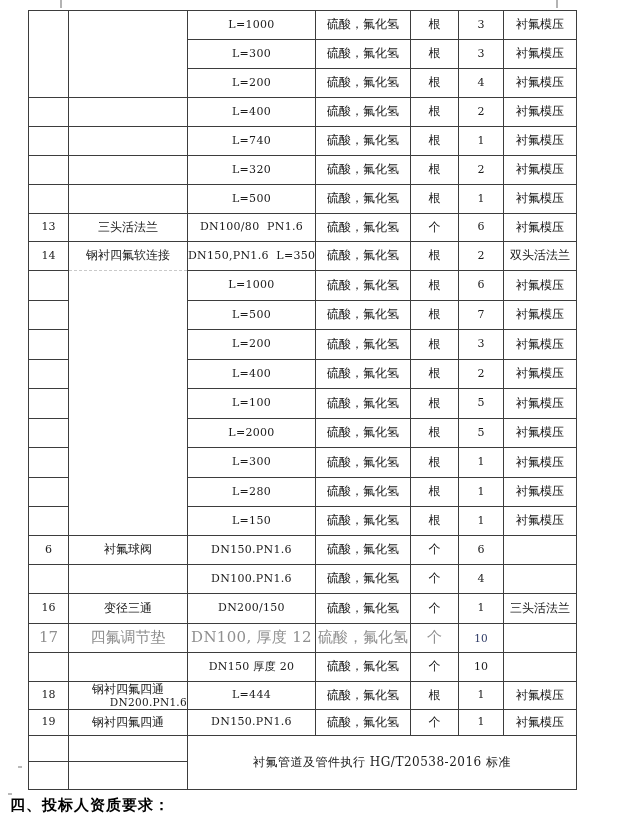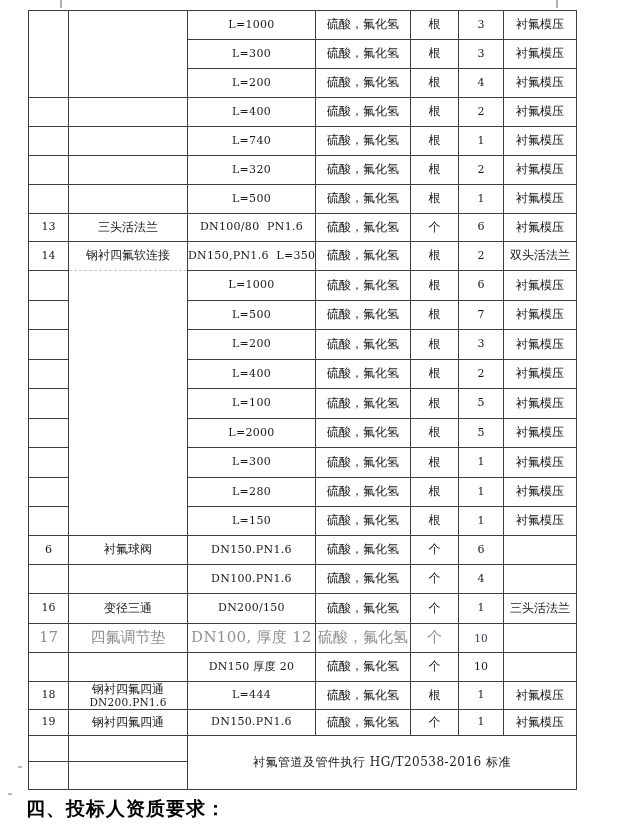--- a/index.html
+++ b/index.html
@@ -21,25 +21,25 @@
   td.seq{font-size:11px;}
   td.cjk{font-size:12px;}
 
   
   td.dash-b{border-bottom:1px dashed #c9c9c9;}
   td.dash-t{border-top:1px dashed #c9c9c9;}
 
   tr.faded td{color:#8f8f8f;font-size:15px;}
   tr.faded td.qty{color:#2e3a66;font-size:10.5px;}
 
-  td.name2 div.l2{font-size:10.5px;letter-spacing:0.3px;}
+  td.name2 div.l2{font-size:10.5px;letter-spacing:0.3px;text-align:right;}
 
   td.std-cell{font-size:12px;letter-spacing:0.5px;}
 
-  .heading{position:absolute;left:26px;top:796px;font-size:19px;font-weight:bold;
+  .heading{position:absolute;left:10px;top:796px;font-size:15px;font-weight:bold;
     color:#000;letter-spacing:1px;font-family:"Liberation Sans", sans-serif;}
 </style>
 </head>
 <body>
 
 <div class="tick" style="left:60px"></div>
 <div class="tick" style="left:556px"></div>
 <div class="dot" style="left:18px;top:766px"></div>
 <div class="dot" style="left:8px;top:793px"></div>
 

